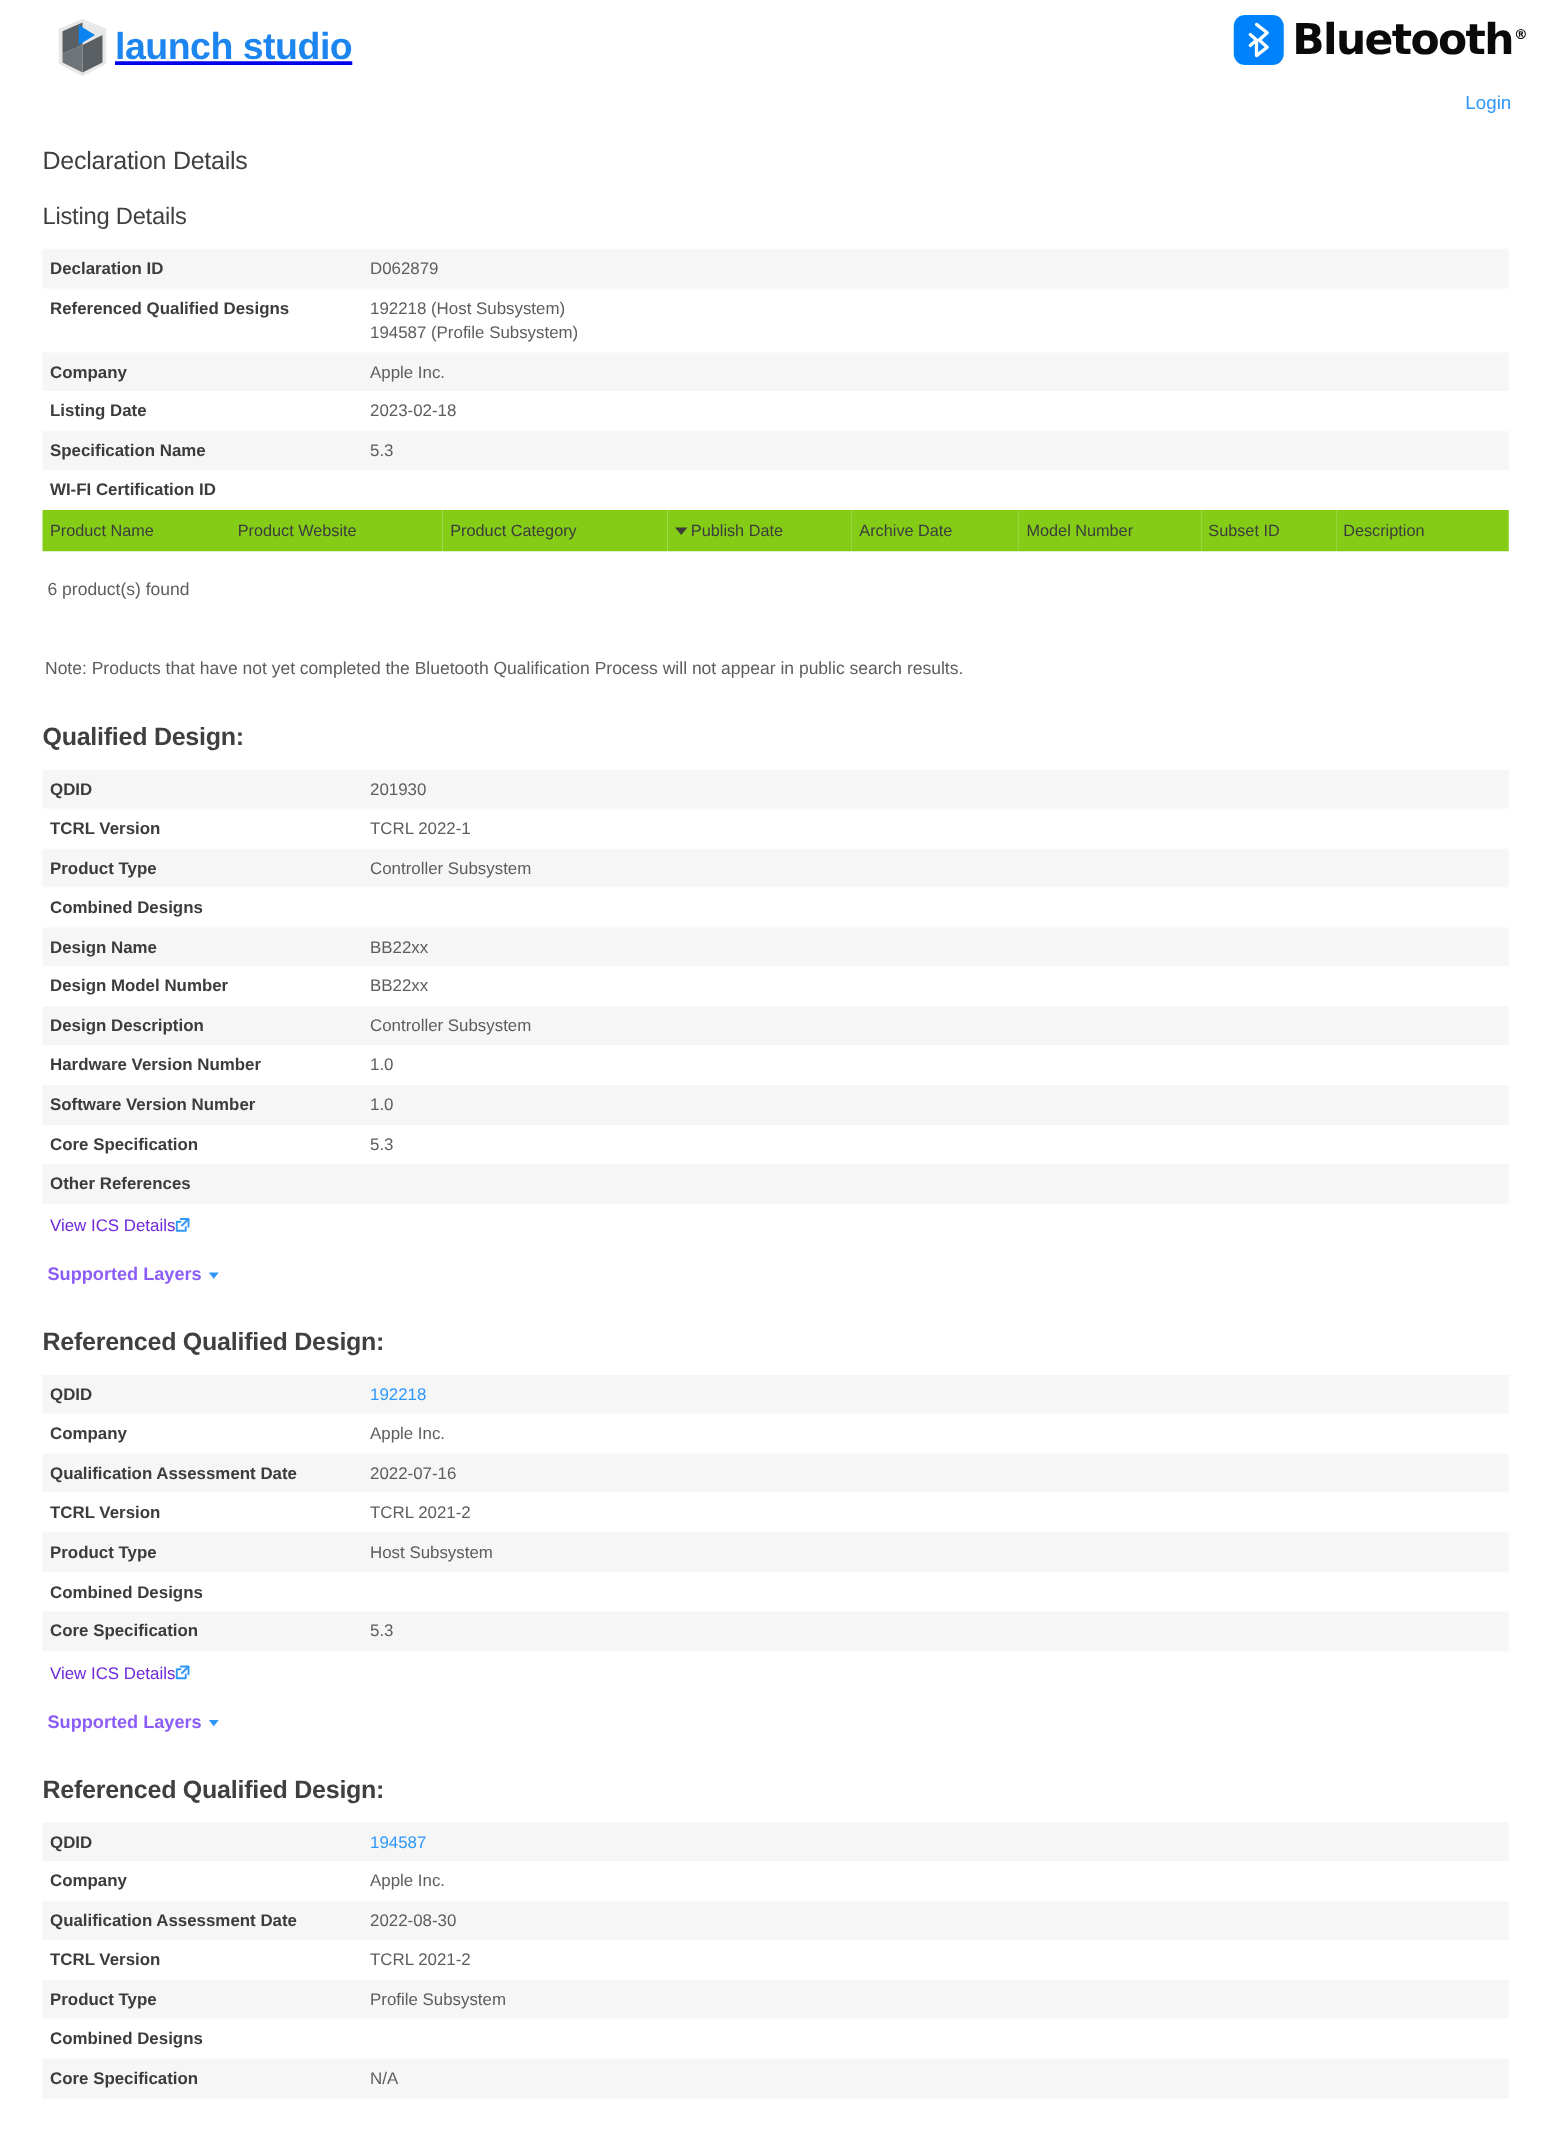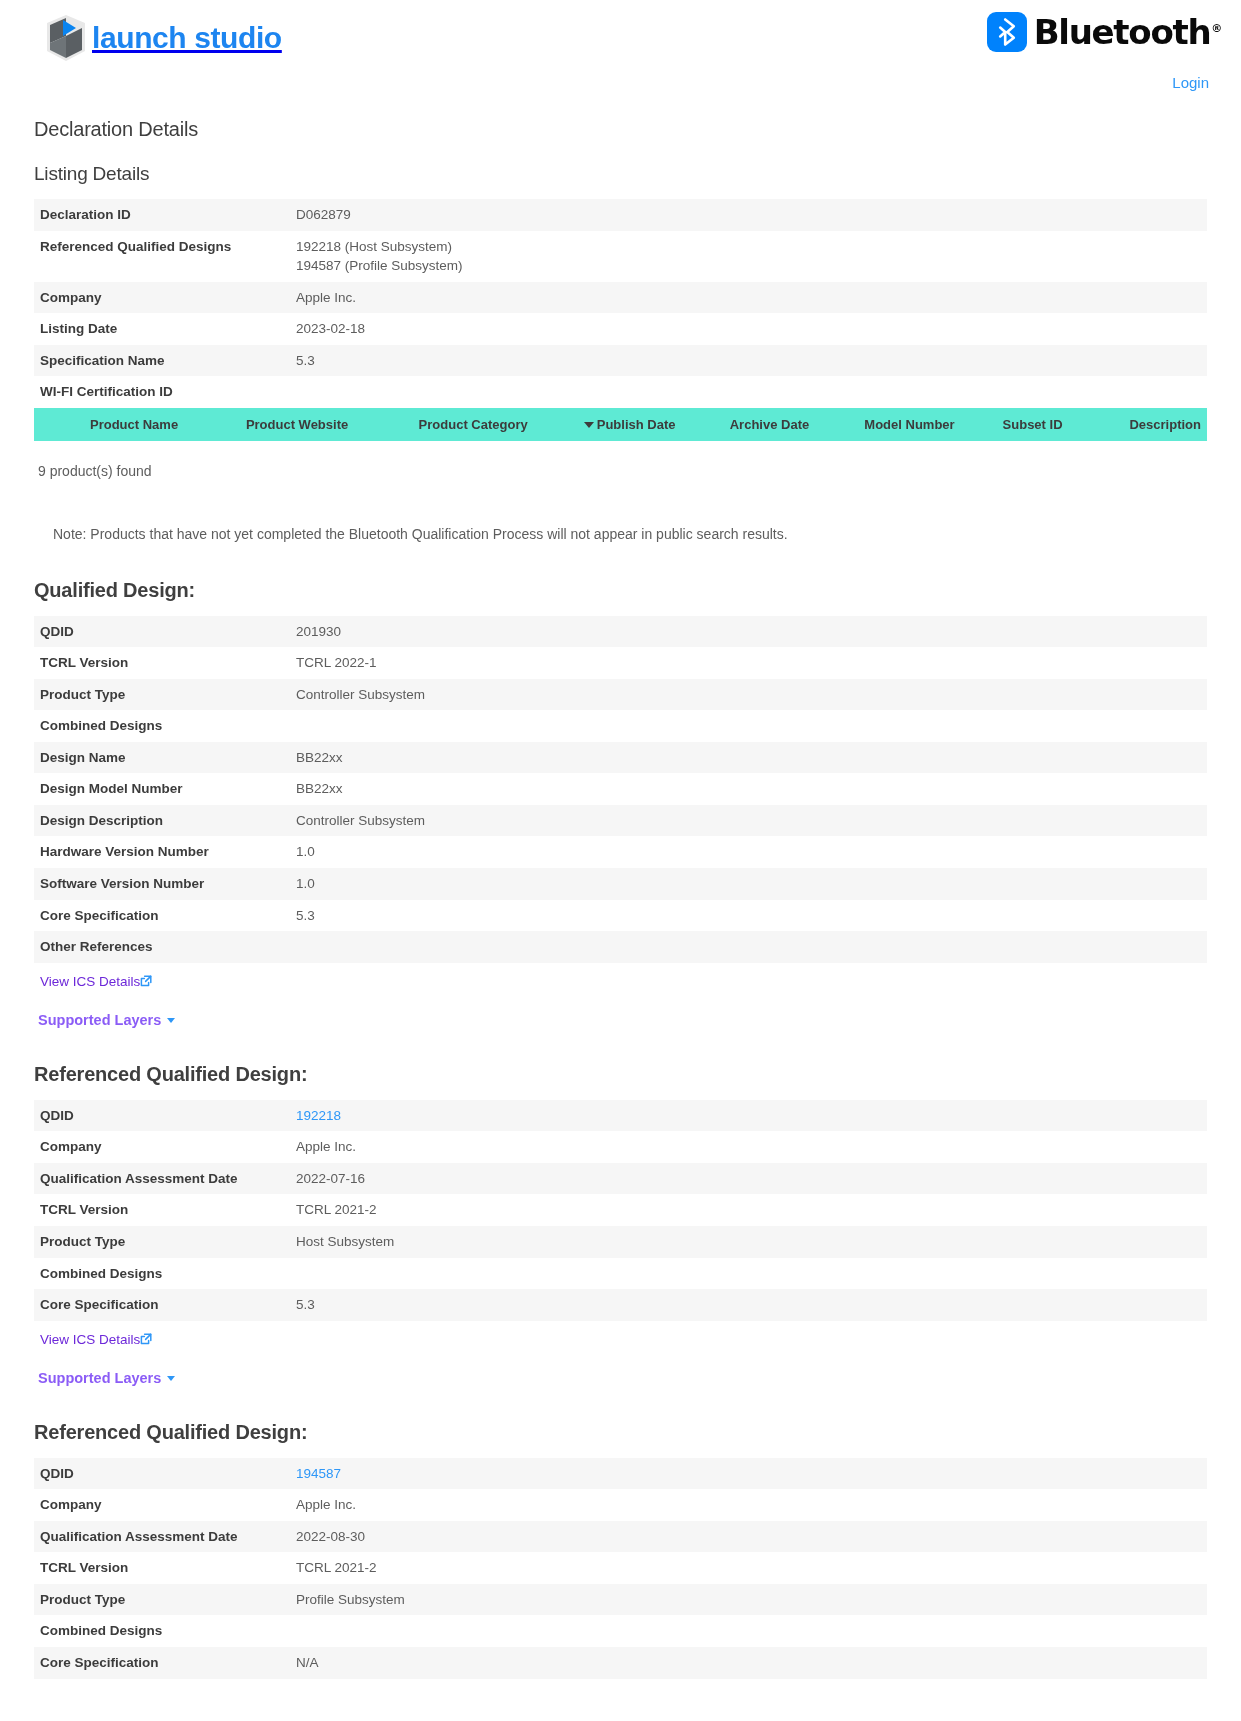--- a/index.html
+++ b/index.html
@@ -145,25 +145,25 @@
     cursor: pointer;
   }
 
   
   table.grid {
     width: 100%;
     border-collapse: collapse;
     table-layout: fixed;
   }
   table.grid thead th {
-    background: #5eead4;
+    background: #84cc16;
     font-size: 13px;
-    font-weight: bold;
+    font-weight: normal;
     color: #3c3c3c;
-    text-align: right;
+    text-align: left;
     padding: 9px 6px 9px 6px;
     white-space: nowrap;
   }
   .sort-caret {
     display: inline-block;
     width: 0; height: 0;
     border-left: 5px solid transparent;
     border-right: 5px solid transparent;
     border-top: 6px solid #3c3c3c;
     margin-right: 3px;
@@ -172,21 +172,21 @@
     top: -1px;
   }
   .result-count {
     font-size: 14px;
     color: #5d5d5d;
     margin: 22px 0 0 4px;
   }
   .note-text {
     font-size: 14px;
     color: #5d5d5d;
-    margin: 46px 0 0 19px;
+    margin: 46px 0 0 2px;
     line-height: 1.4;
   }
 
   
   .ics-link-row {
     padding: 9px 0 0 6px;
   }
   a.ics-link {
     color: #6d28d9;
     font-size: 13.5px;
@@ -308,21 +308,21 @@
             <th><span>Product Website</span></th>
             <th><span>Product Category</span></th>
             <th><span class="sort-caret"></span><span>Publish Date</span></th>
             <th><span>Archive Date</span></th>
             <th><span>Model Number</span></th>
             <th><span>Subset ID</span></th>
             <th><span>Description</span></th>
           </tr>
       </thead>
     </table>
-    <div class="result-count">9 product(s) found</div>
+    <div class="result-count">6 product(s) found</div>
     <div class="note-text">Note: Products that have not yet completed the Bluetooth Qualification Process will not appear in public search results.</div>
 
     
     <h2 class="block-title">Qualified Design:</h2>
     <table class="kv">
       <tbody>
           <tr class="odd">
             <td class="k">QDID</td>
             <td class="v">201930</td>
           </tr>

